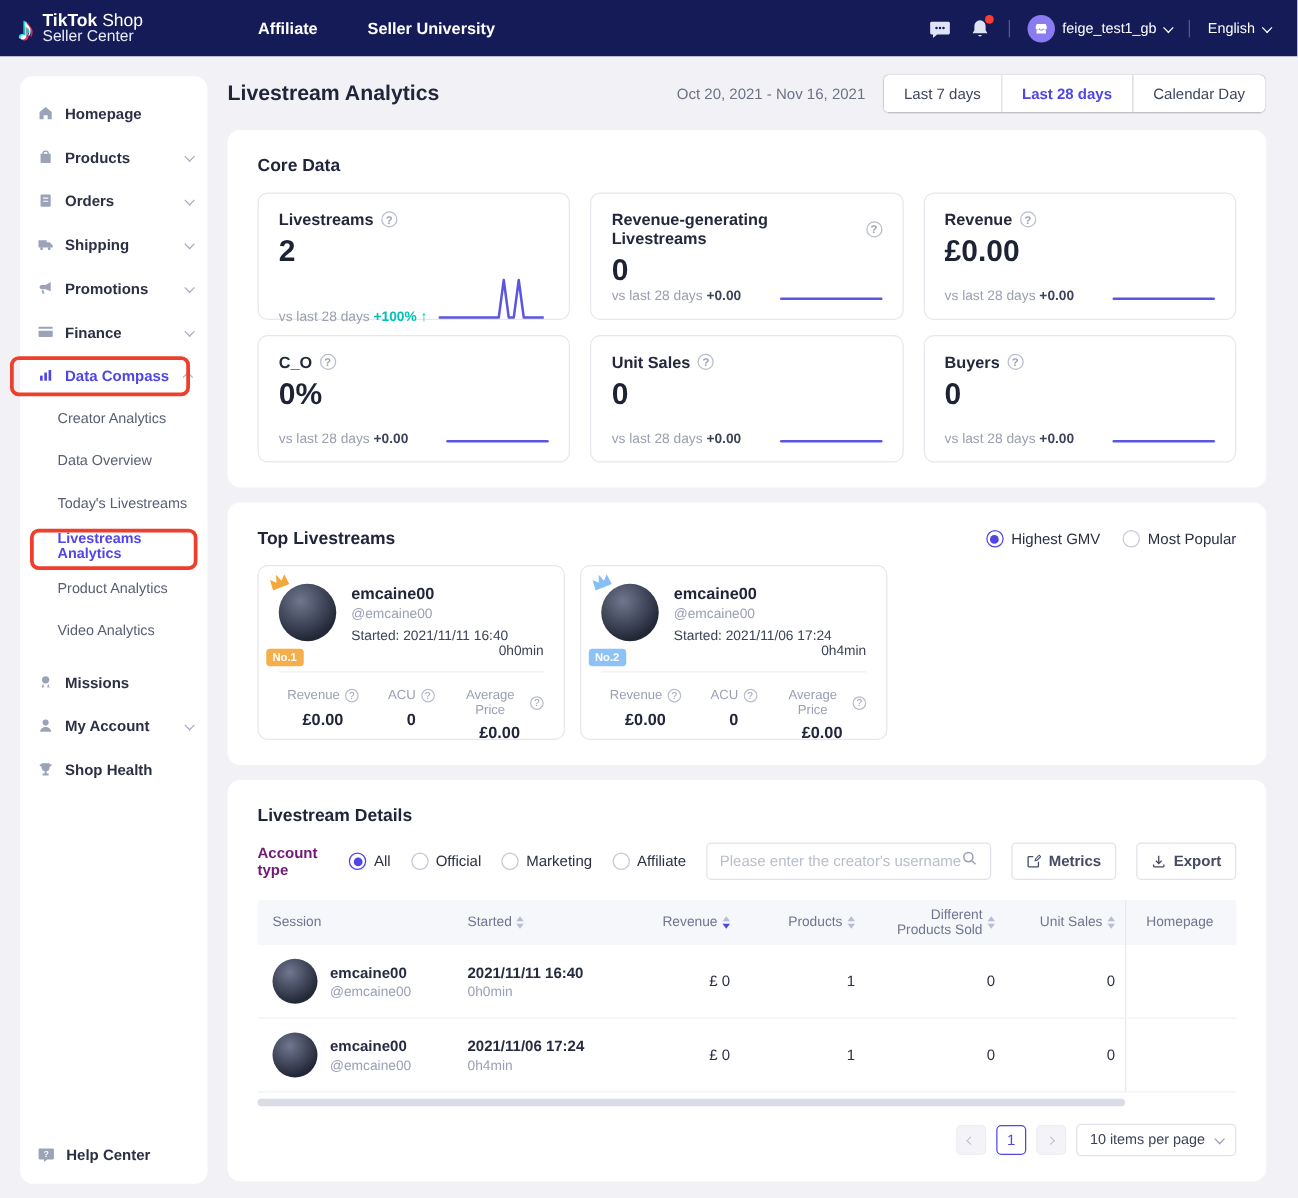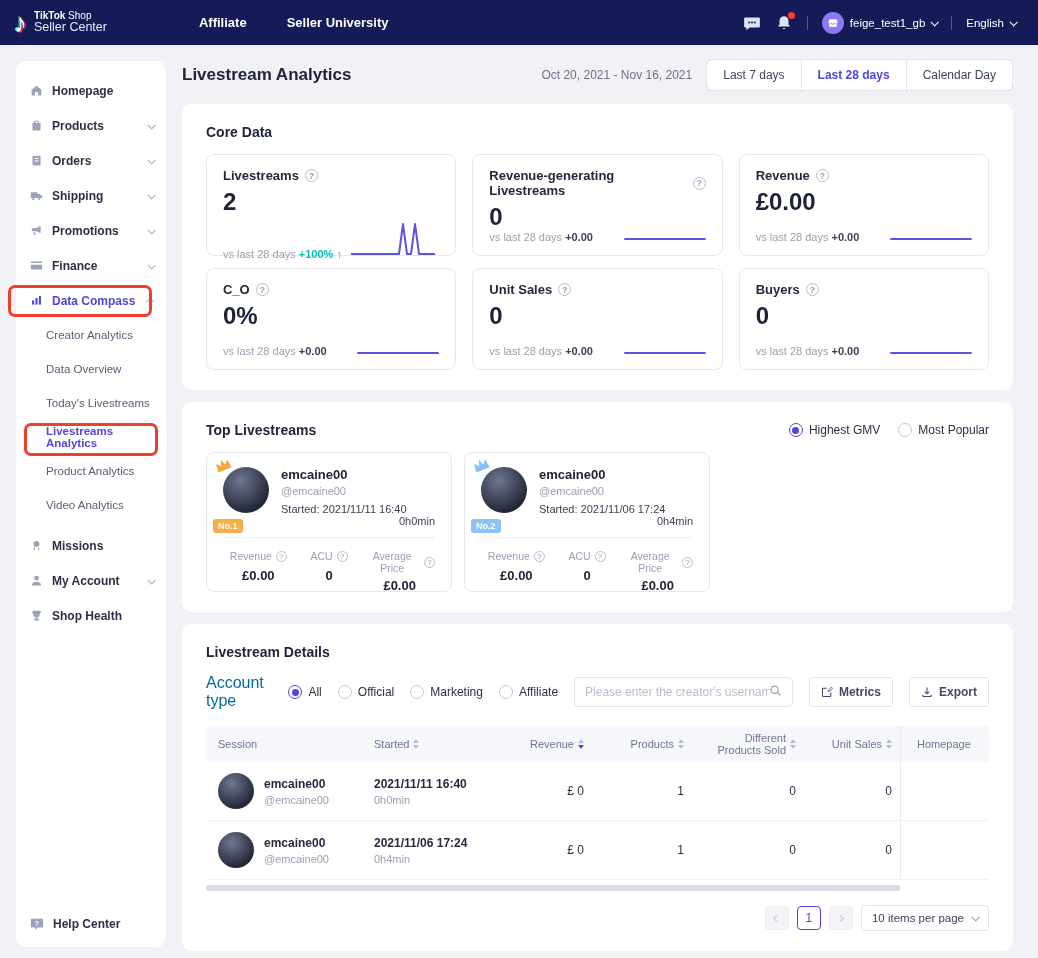--- a/index.html
+++ b/index.html
@@ -7,21 +7,21 @@
     --gray:#9aa0b5; --gray2:#6b7186; --line:#e6e7ef; --panel:#ffffff;
     --bg:#f2f2f6; --red:#ee3e2c; --spark:#5b55e0;
   }
   *{box-sizing:border-box; margin:0; padding:0;}
   body{width:1038px;height:958px;background:var(--bg);font-family:"Liberation Sans",sans-serif;position:relative;overflow:hidden;color:var(--ink);}
   
   .topbar{position:absolute;left:0;top:0;width:1038px;height:45px;background:var(--navy);display:flex;align-items:center;color:#fff;}
   .logo{display:flex;align-items:center;gap:7px;margin-left:14px;}
   .note{font-size:26px;line-height:1;color:#fff;text-shadow:-1.5px -1px 0 #25f4ee,1.5px 1px 0 #fe2c55;}
   .logo-text{line-height:1.05;}
-  .logo-l1{font-size:10px;} .logo-l1 b{font-weight:bold;}
+  .logo-l1{font-size:14px;} .logo-l1 b{font-weight:bold;}
   .logo-l2{font-size:12.5px;color:#e8eaf8;}
   .topnav{display:flex;gap:40px;margin-left:92px;font-size:13px;font-weight:bold;}
   .topnav span{cursor:pointer;}
   .top-right{margin-left:auto;display:flex;align-items:center;gap:14px;margin-right:22px;font-size:11.5px;}
   .tb-ico{width:18px;height:18px;position:relative;display:inline-flex;}
   .tb-ico svg{width:18px;height:18px;fill:#dfe3f5;}
   .reddot{position:absolute;top:-2px;right:-2px;width:7px;height:7px;border-radius:50%;background:#ff3b30;}
   .tb-div{width:1px;height:14px;background:rgba(255,255,255,.28);}
   .userchip{display:flex;align-items:center;gap:6px;cursor:pointer;}
   .uavatar{width:22px;height:22px;border-radius:50%;background:#8a7bf0;display:flex;align-items:center;justify-content:center;}
@@ -61,21 +61,21 @@
   .qmark{width:13px;height:13px;border:1px solid #b9bdcc;border-radius:50%;color:#9aa0b5;font-size:9px;display:inline-flex;align-items:center;justify-content:center;cursor:pointer;flex:none;}
   .c-value{font-size:24px;font-weight:bold;margin-top:5px;color:#1d2235;}
   .c-bottom{margin-top:auto;display:flex;align-items:flex-end;}
   .c-cmp{font-size:11px;color:#9aa0ae;}
   .c-cmp b{color:#3c4257;}
   .c-cmp .tealtxt{color:var(--teal);font-weight:bold;}
   .arrow-up{color:var(--teal);font-weight:bold;}
   .flatline{margin-left:auto;width:82px;height:2px;background:var(--spark);border-radius:1px;margin-bottom:3px;}
   .sparksvg{margin-left:auto;}
   
-  .tl-head{display:flex;align-items:center;}
+  .tl-head{display:flex;align-items:flex-end;}
   .radios{margin-left:auto;display:flex;gap:18px;align-items:center;}
   .radio{display:flex;align-items:center;gap:6px;font-size:12px;color:#2b3045;cursor:pointer;}
   .rdot{width:14px;height:14px;border-radius:50%;border:1.5px solid #c6c9d8;background:#fff;flex:none;position:relative;}
   .rdot.sel{border-color:var(--accent);}
   .rdot.sel::after{content:"";position:absolute;inset:2.5px;border-radius:50%;background:var(--accent);}
   .tl-cards{display:flex;gap:12px;margin-top:14px;}
   .tl-card{width:246px;height:140px;border:1px solid var(--line);border-radius:8px;padding:14px 16px 12px;position:relative;}
   .tl-top{display:flex;gap:12px;}
   .av-wrap{position:relative;width:46px;flex:none;}
   .avatar{width:46px;height:46px;border-radius:50%;background:radial-gradient(circle at 38% 30%,#70778f,#232838 72%);}
@@ -89,21 +89,21 @@
   .tl-dur{margin-left:auto;color:#3c4257;}
   .tl-info{flex:1;}
   .tl-div{height:1px;background:#eef0f5;margin:10px 0 8px;}
   .tl-stats{display:flex;}
   .tl-stat{flex:1;text-align:center;}
   .tl-sl{font-size:10.5px;color:#9aa0b5;display:inline-flex;align-items:center;gap:4px;}
   .tl-sl .qmark{width:11px;height:11px;font-size:8px;}
   .tl-sv{font-size:13px;font-weight:bold;margin-top:4px;color:#20253a;}
   
   .filters{display:flex;align-items:center;margin-top:14px;gap:16px;}
-  .ftr-label{font-size:16px;color:#0369a1;}
+  .ftr-label{font-size:12px;color:#701a75;font-weight:bold;}
   .searchbox{margin-left:auto;width:296px;height:30px;border:1px solid #e1e2ea;border-radius:4px;display:flex;align-items:center;padding:0 10px;background:#fff;}
   .searchbox input{border:none;outline:none;flex:1;font-size:12px;color:#2b3045;font-family:inherit;}
   .searchbox input::placeholder{color:#b9bdcc;}
   .sico svg{width:13px;height:13px;stroke:#9aa0b5;fill:none;}
   .btn{height:30px;border:1px solid #e1e2ea;background:#fff;border-radius:4px;display:inline-flex;align-items:center;gap:6px;padding:0 11px;font-size:12px;color:#454b63;font-family:inherit;cursor:pointer;font-weight:bold;}
   .btn svg{width:12px;height:12px;stroke:#454b63;fill:none;}
   
   .table{margin-top:16px;}
   .trow{display:flex;align-items:center;}
   .thead{background:#f6f7fb;height:36px;font-size:11px;color:#707690;border-radius:2px;}

